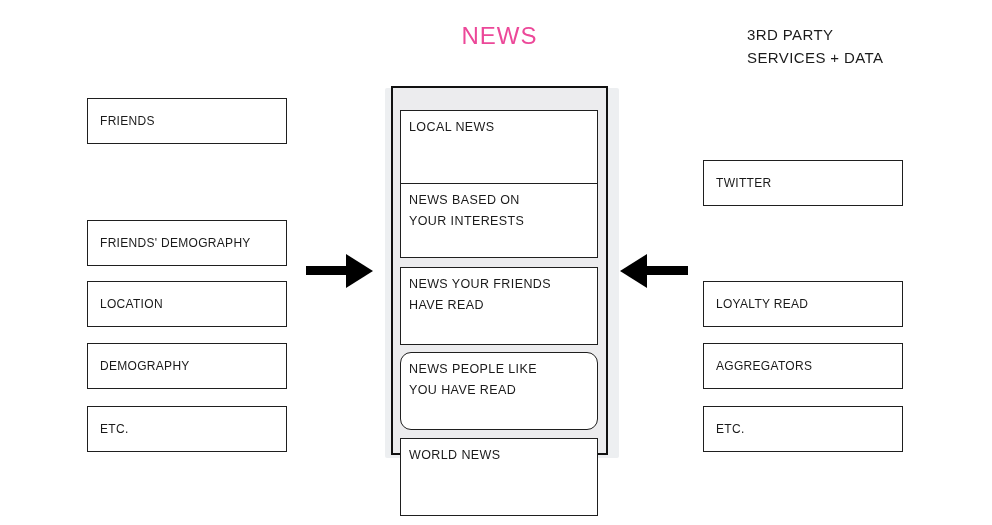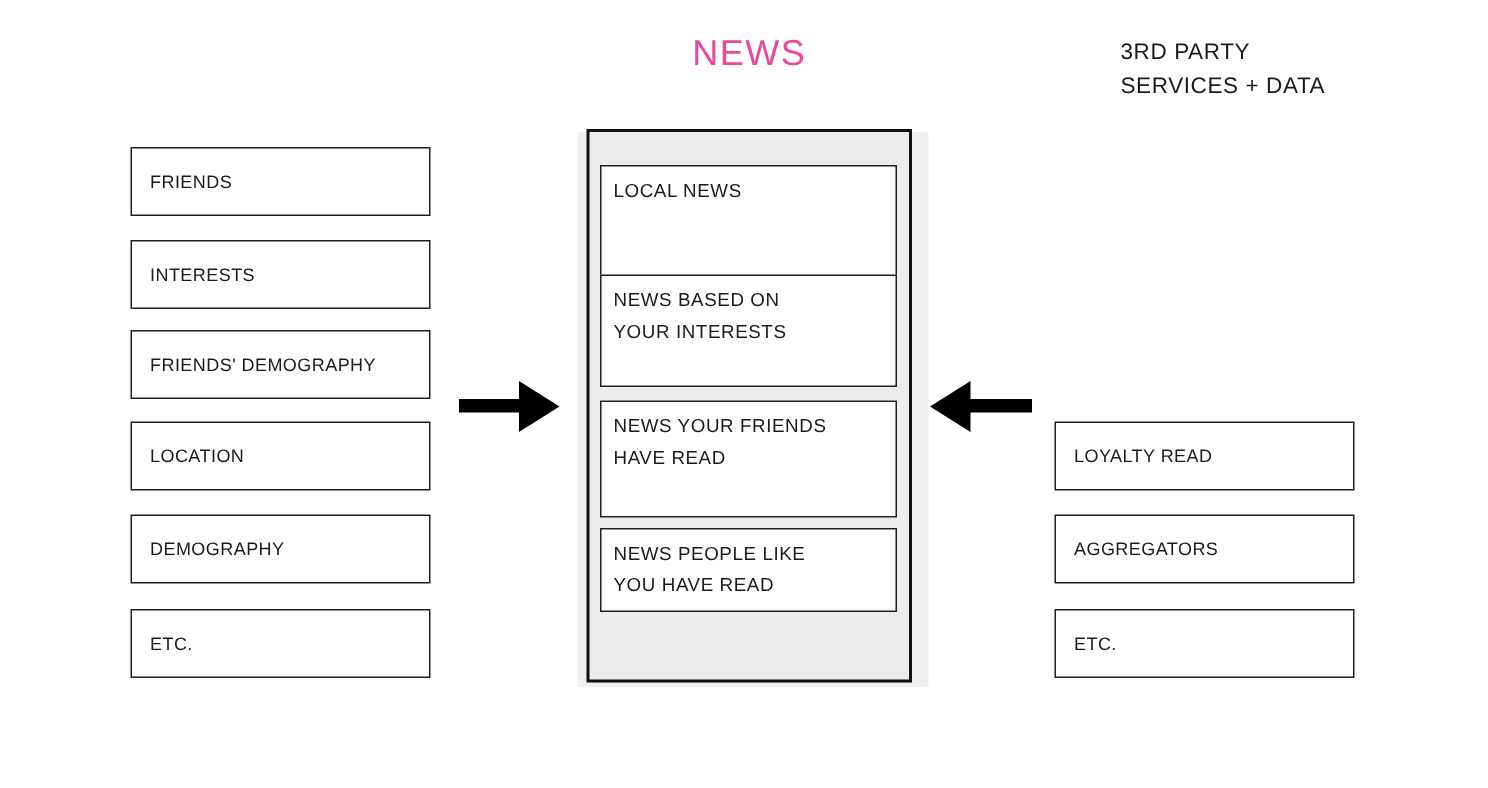--- a/index.html
+++ b/index.html
@@ -47,44 +47,45 @@
 </head>
 <body>
 
 <div class="stage">
 
   <div class="news-title">NEWS</div>
   <div class="col-header right-header">3RD PARTY
 SERVICES + DATA</div>
 
   <div class="box left-box" style="top:98px">FRIENDS</div>
-  <div class="box left-box" style="top:160px">INTERESTS</div>
   <div class="box left-box" style="top:220px">FRIENDS' DEMOGRAPHY</div>
   <div class="box left-box" style="top:281px">LOCATION</div>
   <div class="box left-box" style="top:343px">DEMOGRAPHY</div>
   <div class="box left-box" style="top:406px">ETC.</div>
 
   <div>
     <div class="arrow-shaft" style="left:306px;top:266px;width:42px;"></div>
     <div class="arrow-head head-right" style="left:346px;top:254px;"></div>
   </div>
 
   <div class="backing"></div>
   <div class="container">
     <div class="news-box" style="top:10px;height:94px;margin-top:12px;">LOCAL NEWS</div>
     <div class="news-box" style="top:95px;height:75px;">NEWS BASED ON
 YOUR INTERESTS</div>
     <div class="news-box" style="top:179px;height:78px;">NEWS YOUR FRIENDS
 HAVE READ</div>
-    <div class="news-box" style="top:264px;height:56px;">NEWS PEOPLE LIKE
+    <div class="news-box" style="top:264px;height:78px;border-radius:11px;">NEWS PEOPLE LIKE
 YOU HAVE READ</div>
+    <div class="news-box" style="top:350px;height:78px;">WORLD NEWS</div>
   </div>
 
   <div>
     <div class="arrow-head head-left" style="left:620px;top:254px;"></div>
     <div class="arrow-shaft" style="left:645px;top:266px;width:43px;"></div>
   </div>
 
+  <div class="box right-box" style="top:160px">TWITTER</div>
   <div class="box right-box" style="top:281px">LOYALTY READ</div>
   <div class="box right-box" style="top:343px">AGGREGATORS</div>
   <div class="box right-box" style="top:406px">ETC.</div>
 
 </div>
 
 </body></html>

